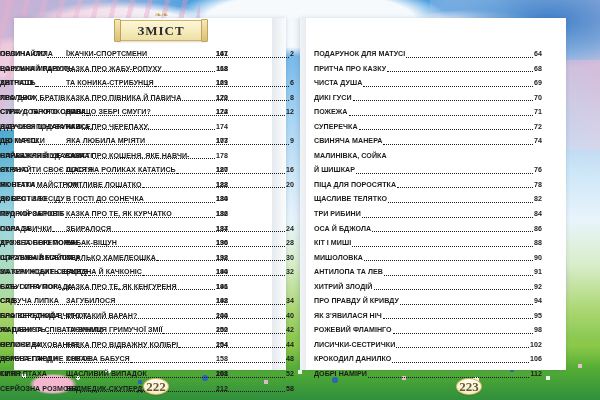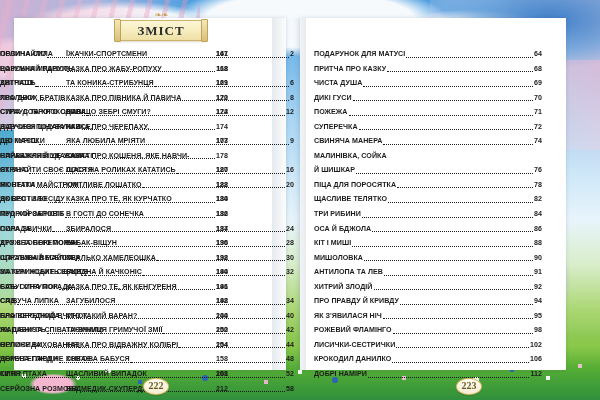--- a/index.html
+++ b/index.html
@@ -183,21 +183,21 @@
   .pnum-r{left:437px;margin-left:19px;}
   .pnum-oval{
     width:24px;height:15px;border-radius:50%;
     background:linear-gradient(180deg,#fffdf2,#f3ecd4);
     border:1.3px solid #d9b95f;
     display:flex;align-items:center;justify-content:center;
     box-shadow:0 1px 1px rgba(90,70,30,.25);
   }
   .pnum-txt{
     font-family:"Liberation Serif","DejaVu Serif",serif;
-    font-size:10px;font-weight:bold;color:#6b5a20;line-height:1;
+    font-size:13px;font-weight:bold;color:#6b5a20;line-height:1;
   }
 </style>
 </head>
 <body>
 
 <div class="book">
 
   <div class="bg-sky"></div>
   <div class="bg-clouds"></div>
   <div class="bg-pinkwash-l"></div>
@@ -268,26 +268,26 @@
         <span class="toc-title">ЛОСЯ НА РОЛИКАХ КАТАТИСЬ</span>
         <span class="toc-dots"></span>
         <span class="toc-page">16</span>
       </div>
       <div class="toc-row">
         <span class="toc-title">КМІТЛИВЕ ЛОШАТКО</span>
         <span class="toc-dots"></span>
         <span class="toc-page">20</span>
       </div>
       <div class="toc-row cont">
+        <span class="toc-title">В ГОСТІ ДО СОНЕЧКА</span>
+        <span class="toc-dots"></span>
+        <span class="toc-page"></span>
+      </div>
+      <div class="toc-row cont">
         <span class="toc-title">КАЗКА ПРО ТЕ, ЯК КУРЧАТКО</span>
-        <span class="toc-dots"></span>
-        <span class="toc-page"></span>
-      </div>
-      <div class="toc-row cont">
-        <span class="toc-title">В ГОСТІ ДО СОНЕЧКА</span>
         <span class="toc-dots"></span>
         <span class="toc-page"></span>
       </div>
       <div class="toc-row">
         <span class="toc-title">ЗБИРАЛОСЯ</span>
         <span class="toc-dots"></span>
         <span class="toc-page">24</span>
       </div>
       <div class="toc-row">
         <span class="toc-title">БАБАК-ВІЩУН</span>

